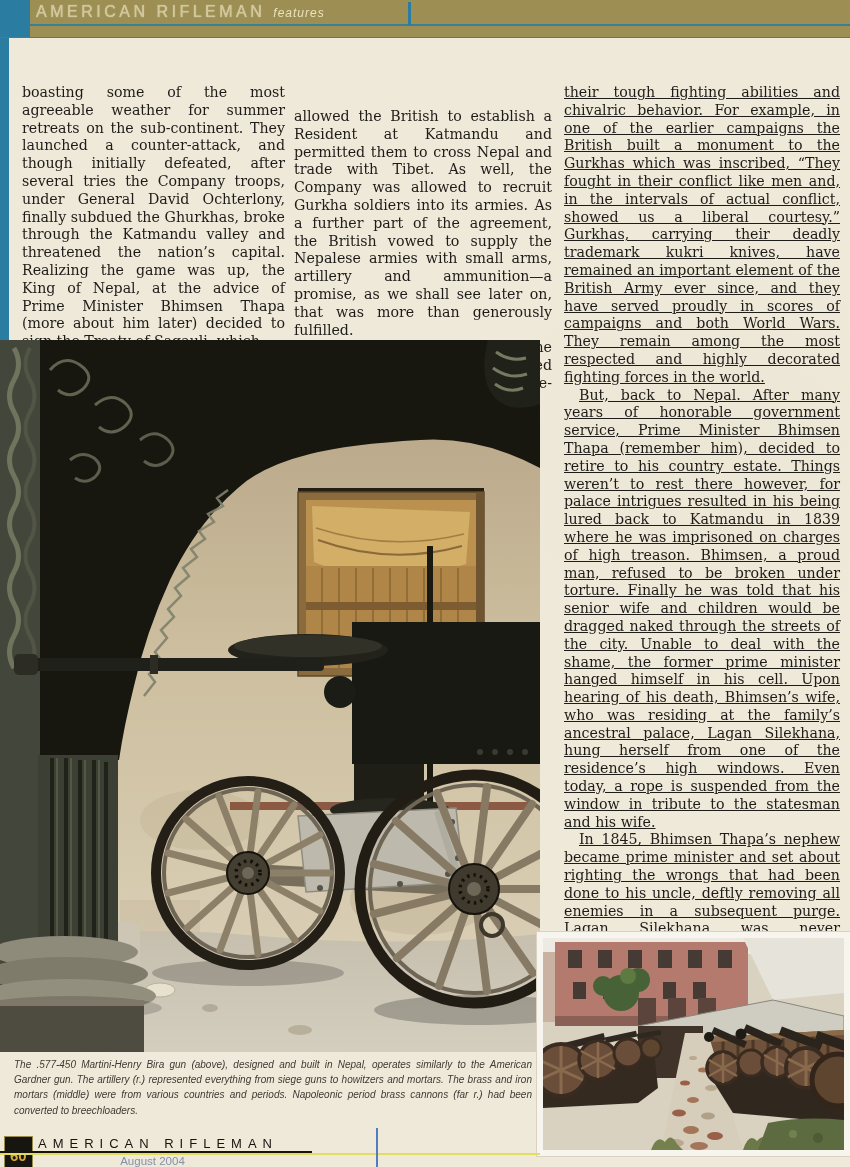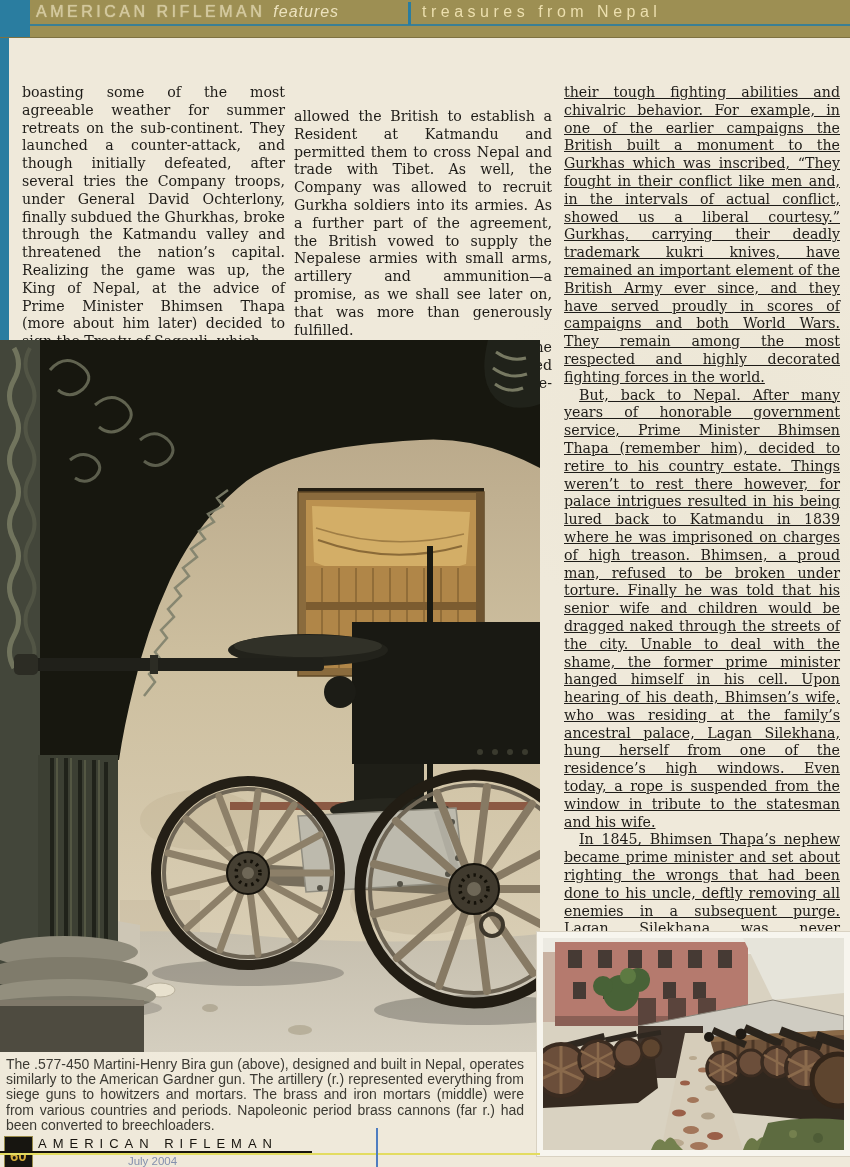--- a/index.html
+++ b/index.html
@@ -9,63 +9,62 @@
       radial-gradient(ellipse 420px 320px at 85% 38%, #ece6d5 0%, rgba(236,230,213,0) 60%),
       radial-gradient(ellipse 520px 420px at 25% 72%, #f5f1e5 0%, rgba(245,241,229,0) 60%),
       var(--page-bg,#efe9da);
     font-family:"Liberation Sans",sans-serif;
   }
   
   .band{position:absolute;left:0;top:0;width:850px;height:37px;background:var(--band-olive,#9d8f53);border-bottom:1px solid #7e7140;}
   .teal-square{position:absolute;left:0;top:0;width:30px;height:37px;background:var(--teal,#2a7da0);}
   .band-text{position:absolute;left:36px;top:3px;white-space:nowrap;}
   .brand{font-size:16px;letter-spacing:3.5px;color:#d2c79c;text-shadow:0 0 1px #e9e0bf;}
-  .brand-suffix{font-size:16px;font-style:italic;letter-spacing:1px;color:#ece2bd;margin-left:8px;}
+  .brand-suffix{font-size:12px;font-style:italic;letter-spacing:1px;color:#ece2bd;margin-left:8px;}
   .band-divider{position:absolute;left:408px;top:2px;width:3px;height:23px;background:var(--teal,#2a7da0);}
   .section-title{position:absolute;left:422px;top:3px;font-size:16px;letter-spacing:4.5px;color:#ecdfae;white-space:nowrap;}
   .band-rule{position:absolute;left:30px;top:24px;width:820px;height:2px;background:var(--teal,#2a7da0);opacity:.85;}
   
   .left-strip{position:absolute;left:0;top:38px;width:9px;height:302px;background:var(--teal,#2a7da0);}
   
   .col{position:absolute;top:84px;color:var(--text-dark,#1e1c18);
        font-family:"DejaVu Serif",serif;font-size:14.2px;line-height:17.8px;text-align:justify;}
   .col p{margin:0;}
   .col p.indent{text-indent:15px;}
   .col1{left:22px;width:263px;}
   .col2{left:294px;width:258px;margin-top:24px;}
   .col3{left:564px;width:276px;text-decoration:underline;}
   
   .main-photo{position:absolute;left:0;top:340px;width:540px;height:712px;margin:0;}
   .main-photo svg,.small-photo svg{display:block;width:100%;height:100%;}
   .small-photo{position:absolute;left:537px;top:932px;width:313px;height:224px;margin:0;
                border:6px solid #f7f5ee;box-sizing:border-box;box-shadow:0 0 0 1px #d9d2c2;background:#c8c2b4;}
   
-  .caption{position:absolute;left:6px;top:1057px;width:518px;margin:0;
-           font-size:14px;line-height:15.2px;color:#3c3a33;text-align:justify;}
+  .caption{position:absolute;left:14px;top:1057px;width:518px;margin:0;
+           font-style:italic;font-size:10px;line-height:15.2px;color:#3c3a33;text-align:justify;}
   
   .page-badge{position:absolute;left:4px;top:1136px;background:#171510;color:#d5ad3a;
               border:1px solid #9a8c4a;font-size:15px;font-weight:bold;padding:12px 5px;line-height:14px;}
   .footer-brand{position:absolute;left:38px;top:1136px;font-size:13px;letter-spacing:6px;color:#17140e;white-space:nowrap;}
   .footer-black-rule{position:absolute;left:0;top:1151px;width:312px;height:2px;background:#17140e;}
   .footer-yellow-rule{position:absolute;left:0;top:1153px;width:540px;height:2px;background:var(--footer-yellow,#e3dc60);}
   .footer-date{position:absolute;left:90px;top:1155px;width:125px;text-align:center;font-size:11.5px;color:#8490ad;}
   .footer-blue-line{position:absolute;left:376px;top:1128px;width:2px;height:39px;background:var(--footer-blue,#4f7dc0);}
 </style>
 </head>
 <body>
 
 <div class="page">
 
   <header class="band">
     <div class="teal-square"></div>
     <div class="band-text">
       <span class="brand">AMERICAN RIFLEMAN</span><span class="brand-suffix">features</span>
     </div>
     <div class="band-divider"></div>
-    <div class="section-title">treasures from Nepal</div>
     <div class="band-rule"></div>
   </header>
 
   <div class="left-strip"></div>
 
   <main>
     <div class="col col1">
       <p>boasting some of the most agreeable weather for summer retreats on the sub-continent. They launched a counter-attack, and though initially defeated, after several tries the Company troops, under General David Ochterlony, finally subdued the Ghurkhas, broke through the Katmandu valley and threatened the nation’s capital. Realizing the game was up, the King of Nepal, at the advice of Prime Minister Bhimsen Thapa (more about him later) decided to sign the Treaty of Sagauli, which</p>
     </div>
     <div class="col col2">
@@ -290,17 +289,17 @@
     </svg>
   </figure>
 
   <p class="caption">The .577-450 Martini-Henry Bira gun (above), designed and built in Nepal, operates similarly to the American Gardner gun. The artillery (r.) represented everything from siege guns to howitzers and mortars. The brass and iron mortars (middle) were from various countries and periods. Napoleonic period brass cannons (far r.) had been converted to breechloaders.</p>
 
   <footer>
     <span class="page-badge">60</span>
     <span class="footer-brand">AMERICAN RIFLEMAN</span>
     <div class="footer-black-rule"></div>
     <div class="footer-yellow-rule"></div>
-    <span class="footer-date">July 2004</span>
+    <span class="footer-date">August 2004</span>
     <div class="footer-blue-line"></div>
   </footer>
 
 </div>
 
 </body></html>

